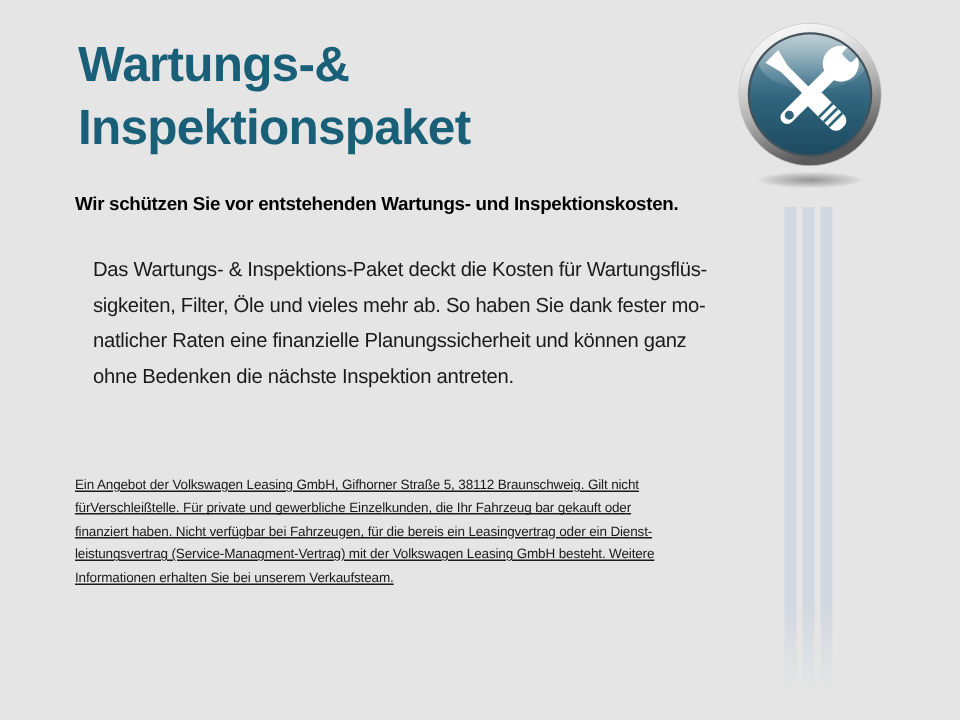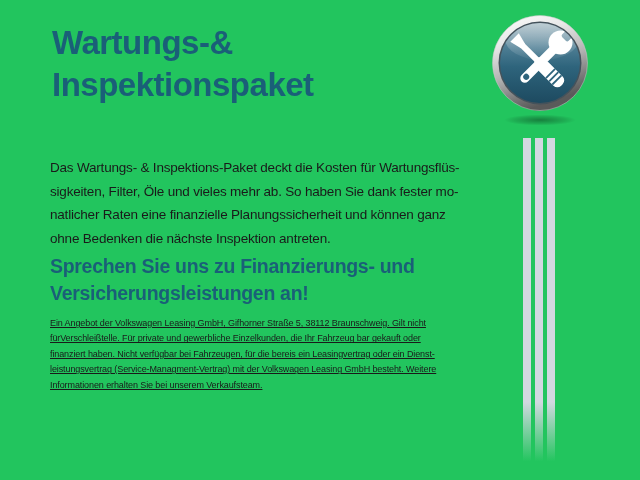--- a/index.html
+++ b/index.html
@@ -1,33 +1,33 @@
 <!DOCTYPE html>
 <html style="--accent-teal: #1A5F78; --icon-face: #2E647C; --icon-face-dark: #1D4A60; --deco-line: #D2D8E0;"><head>
 <meta charset="utf-8">
 <style>
   html,body { margin:0; padding:0; background:#fff; }
   .slide {
-    position:relative; width:640px; height:480px; background:#22c55e;
+    position:relative; width:640px; height:480px; background:#e5e5e5;
     overflow:hidden; font-family:"Liberation Sans", sans-serif;
   }
   .pre { white-space:pre-line; }
 
   .title {
     position:absolute; left:52px; top:22px; margin:0; width:440px;
     font-size:33px; line-height:42px; font-weight:bold;
     letter-spacing:-0.5px; color:var(--accent-teal,#1A5F78);
   }
   .intro {
     position:absolute; left:50px; top:129px; margin:0; width:480px;
     font-size:12.5px; line-height:15px; font-weight:bold;
     letter-spacing:-0.2px; color:#000;
   }
   .bodytext {
-    position:absolute; left:50px; top:156px; margin:0; width:485px;
+    position:absolute; left:50px; top:156px; margin:12px; width:485px;
     font-size:13.5px; line-height:23.5px; letter-spacing:-0.2px; color:#1a1a1a;
   }
   .cta {
     position:absolute; left:50px; top:253px; margin:0; width:470px;
     font-size:19.5px; line-height:27px; font-weight:bold;
     letter-spacing:-0.3px; color:var(--accent-teal,#1A5F78);
   }
   .legal {
     position:absolute; left:50px; top:316px; margin:0; width:480px;
     font-size:9px; line-height:15.4px; letter-spacing:-0.1px; color:#1a1a1a;text-decoration:underline;
@@ -116,28 +116,27 @@
       </g>
     </svg>
   </div>
 
   <div class="deco">
     <div class="bar"></div>
     <div class="bar"></div>
     <div class="bar"></div>
   </div>
 
+  <p class="intro pre">Wir schützen Sie vor entstehenden Wartungs- und Inspektionskosten.</p>
 
   <p class="bodytext pre">Das Wartungs- &amp; Inspektions-Paket deckt die Kosten für Wartungsflüs-
 sigkeiten, Filter, Öle und vieles mehr ab. So haben Sie dank fester mo-
 natlicher Raten eine finanzielle Planungssicherheit und können ganz
 ohne Bedenken die nächste Inspektion antreten.</p>
 
-  <h2 class="cta pre">Sprechen Sie uns zu Finanzierungs- und
-Versicherungsleistungen an!</h2>
 
   <p class="legal pre">Ein Angebot der Volkswagen Leasing GmbH, Gifhorner Straße 5, 38112 Braunschweig. Gilt nicht
 fürVerschleißtelle. Für private und gewerbliche Einzelkunden, die Ihr Fahrzeug bar gekauft oder
 finanziert haben. Nicht verfügbar bei Fahrzeugen, für die bereis ein Leasingvertrag oder ein Dienst-
 leistungsvertrag (Service-Managment-Vertrag) mit der Volkswagen Leasing GmbH besteht. Weitere
 Informationen erhalten Sie bei unserem Verkaufsteam.</p>
 
 </div>
 
 </body></html>

